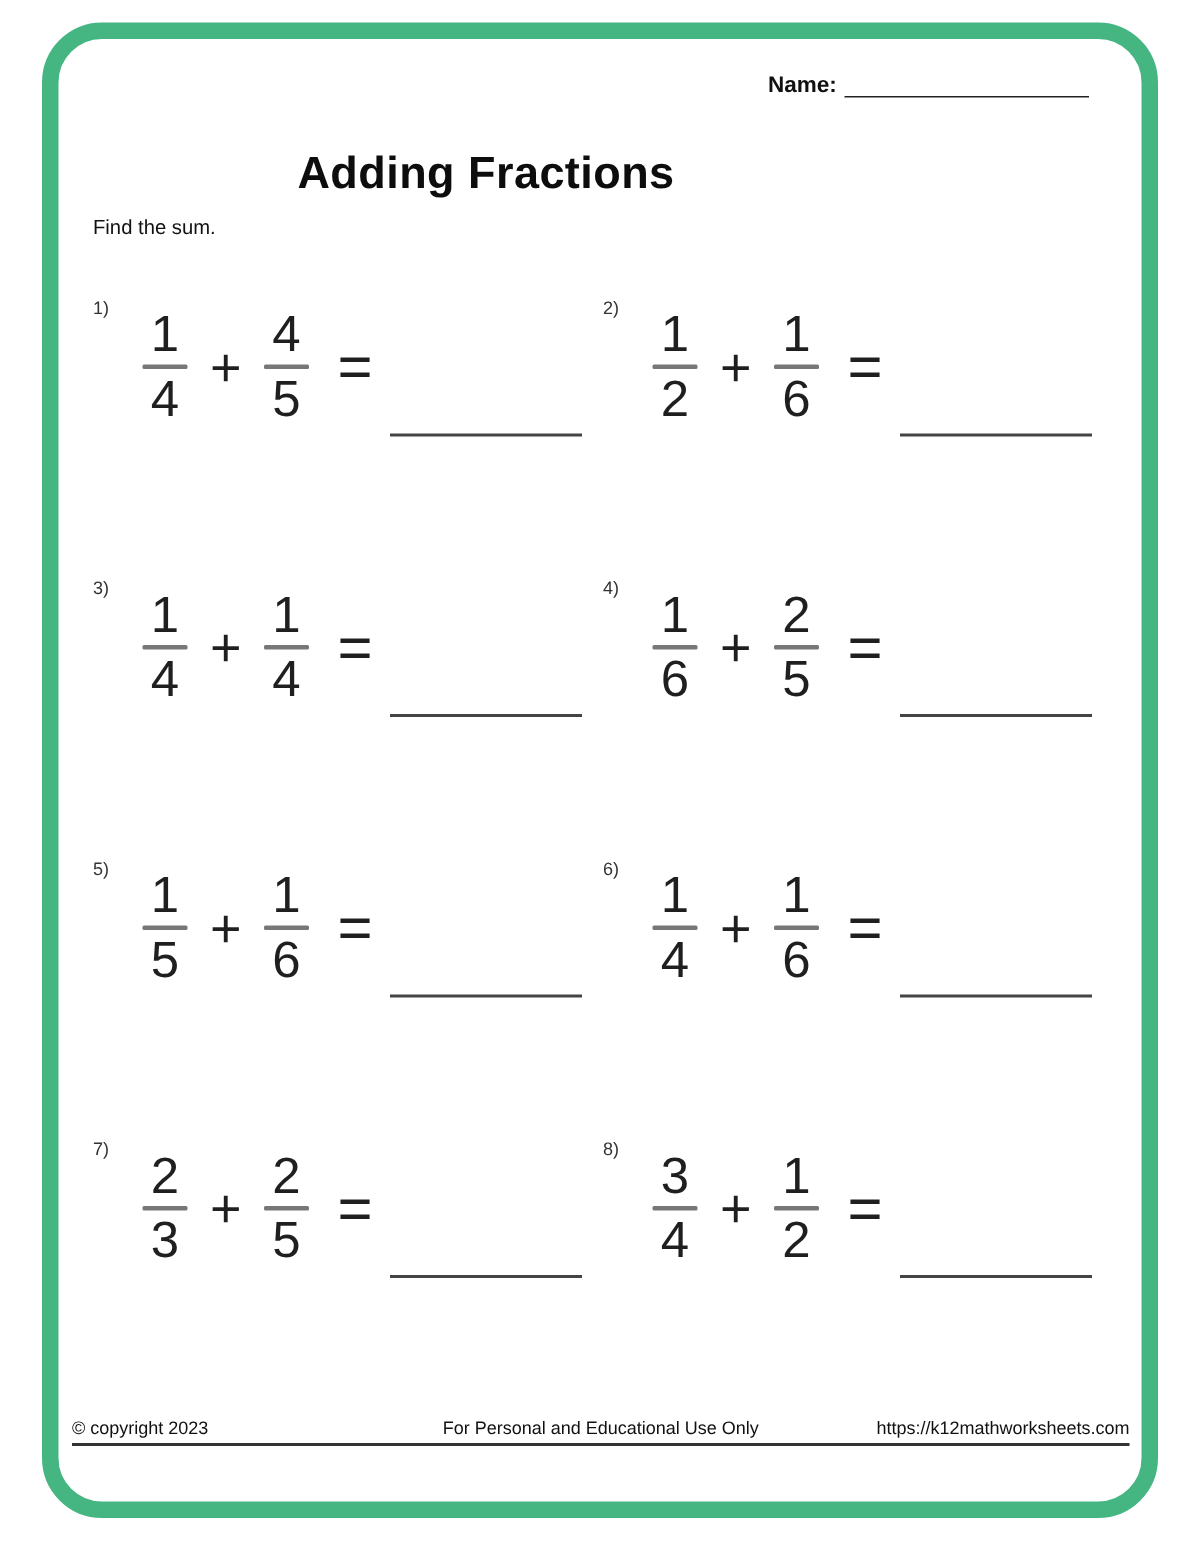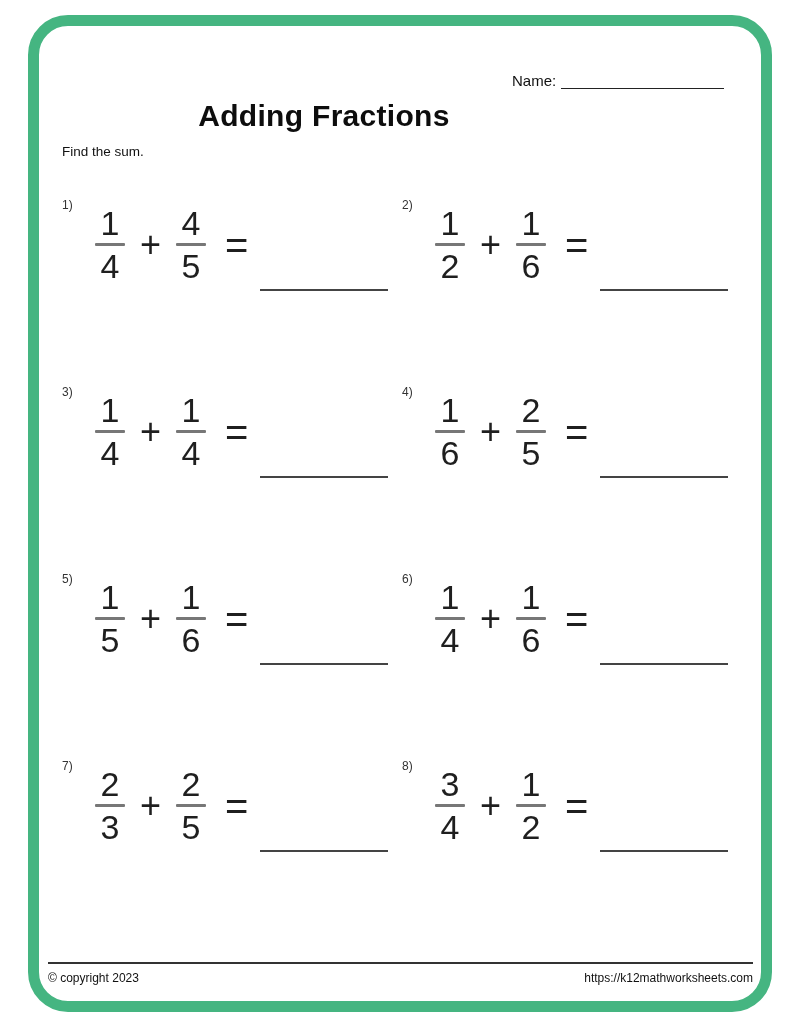--- a/index.html
+++ b/index.html
@@ -6,22 +6,22 @@
   body {
     width:800px; height:1035px; position:relative; overflow:hidden;
     font-family:"Liberation Sans", sans-serif; color:#1a1a1a;
   }
   .border-frame {
     position:absolute; left:28px; top:15px; width:744px; height:997px;
     box-sizing:border-box; border:11px solid #45B581; border-radius:40px;
     background:#ffffff;
   }
   .name-row {
-    position:absolute; top:72px; left:512px; font-size:15px; color:#111;
-    display:flex; align-items:flex-end;
+    position:absolute; top:48px; left:512px; font-size:15px; color:#111;
+    display:flex; align-items:flex-end;font-weight:bold;
   }
   .name-line {
     display:inline-block; width:163px; height:15px; margin-left:5px;
     border-bottom:1.6px solid #222;
   }
   .title {
     position:absolute; top:99px; left:0; width:648px; text-align:center;
     font-size:30px; font-weight:700; color:#0d0d0d; letter-spacing:0.3px;
   }
   .instruction {
@@ -41,21 +41,21 @@
   .eqsign { font-size:40px; color:#1f1f1f; margin:0 12px 0 14px; line-height:40px; }
   .blank {
     align-self:flex-end; width:128px; height:0;
     border-bottom:2px solid #444; transform:translateY(8px);
   }
   .footer-rule {
     position:absolute; left:48px; top:962px; width:705px; height:0;
     border-top:2px solid #333;
   }
   .footer-row {
-    position:absolute; left:48px; top:971px; width:705px;
+    position:absolute; left:48px; top:945px; width:705px;
     display:flex; font-size:12px; color:#111;
   }
   .footer-row .fleft  { flex:1; text-align:left; }
   .footer-row .fmid   { flex:1.4; text-align:center; }
   .footer-row .fright { flex:1; text-align:right; }
 </style>
 </head>
 <body>
 
 <div class="border-frame"></div>
@@ -221,14 +221,15 @@
       <span class="eqsign">=</span>
       <span class="blank"></span>
     </div>
   </div>
 
 </div>
 
 <div class="footer-rule"></div>
 <div class="footer-row">
   <span class="fleft">© copyright 2023</span>
+  <span class="fmid">For Personal and Educational Use Only</span>
   <span class="fright">https://k12mathworksheets.com</span>
 </div>
 
 </body></html>

